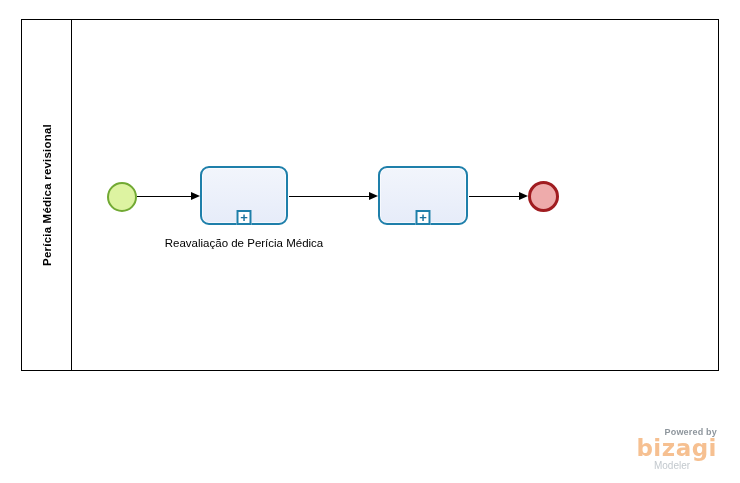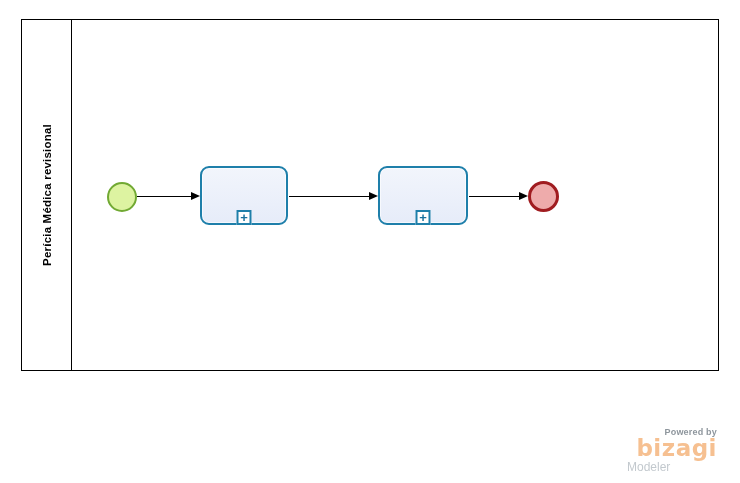--- a/index.html
+++ b/index.html
@@ -78,21 +78,21 @@
   .powered-by{
     text-align:right;font-size:9px;font-weight:bold;color:#8e969d;
     letter-spacing:0.2px;
   }
   .brand-word{
     font-family:"DejaVu Sans",sans-serif;font-size:23px;font-weight:bold;
     color:#f6c091;line-height:0.95;letter-spacing:0.5px;text-align:right;
     margin-top:1px;
   }
   .brand-product{
-    font-size:12px;color:#c3c9ce;text-align:left;margin-top:0px;
+    font-size:10px;color:#c3c9ce;text-align:center;margin-top:0px;
   }
 </style>
 </head>
 <body>
 
 <div id="stage">
 
   <div class="pool">
     <div class="lane-header">
       <div class="lane-title">Perícia Médica revisional</div>
@@ -109,20 +109,21 @@
   <div class="event start"></div>
   <div class="event end"></div>
 
   <div class="task t1">
     <div class="sub-marker">+</div>
   </div>
   <div class="task t2">
     <div class="sub-marker">+</div>
   </div>
 
+  <div class="task-label l1">Reavaliação de Perícia Médica</div>
 
   <div class="brand-box">
     <div class="powered-by">Powered by</div>
     <div class="brand-word">bizagi</div>
     <div class="brand-product">Modeler</div>
   </div>
 
 </div>
 
 </body></html>

